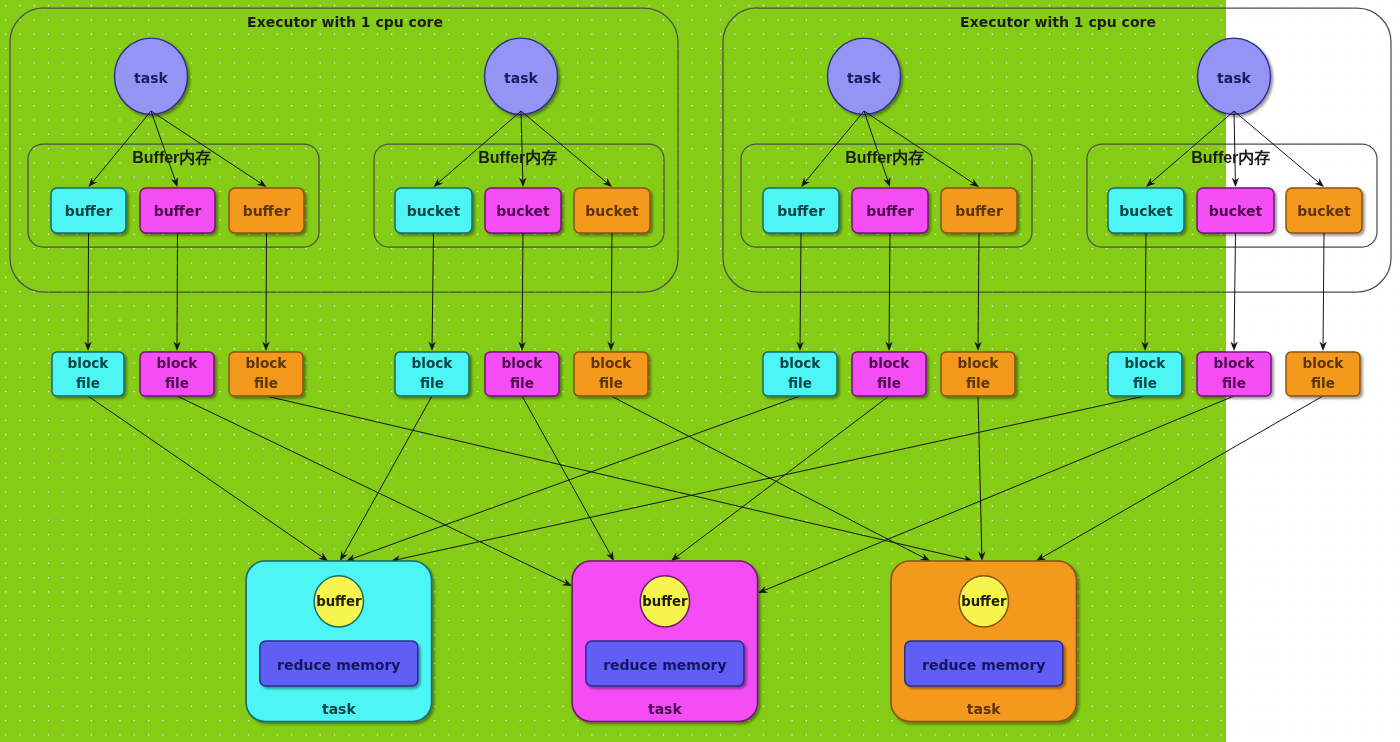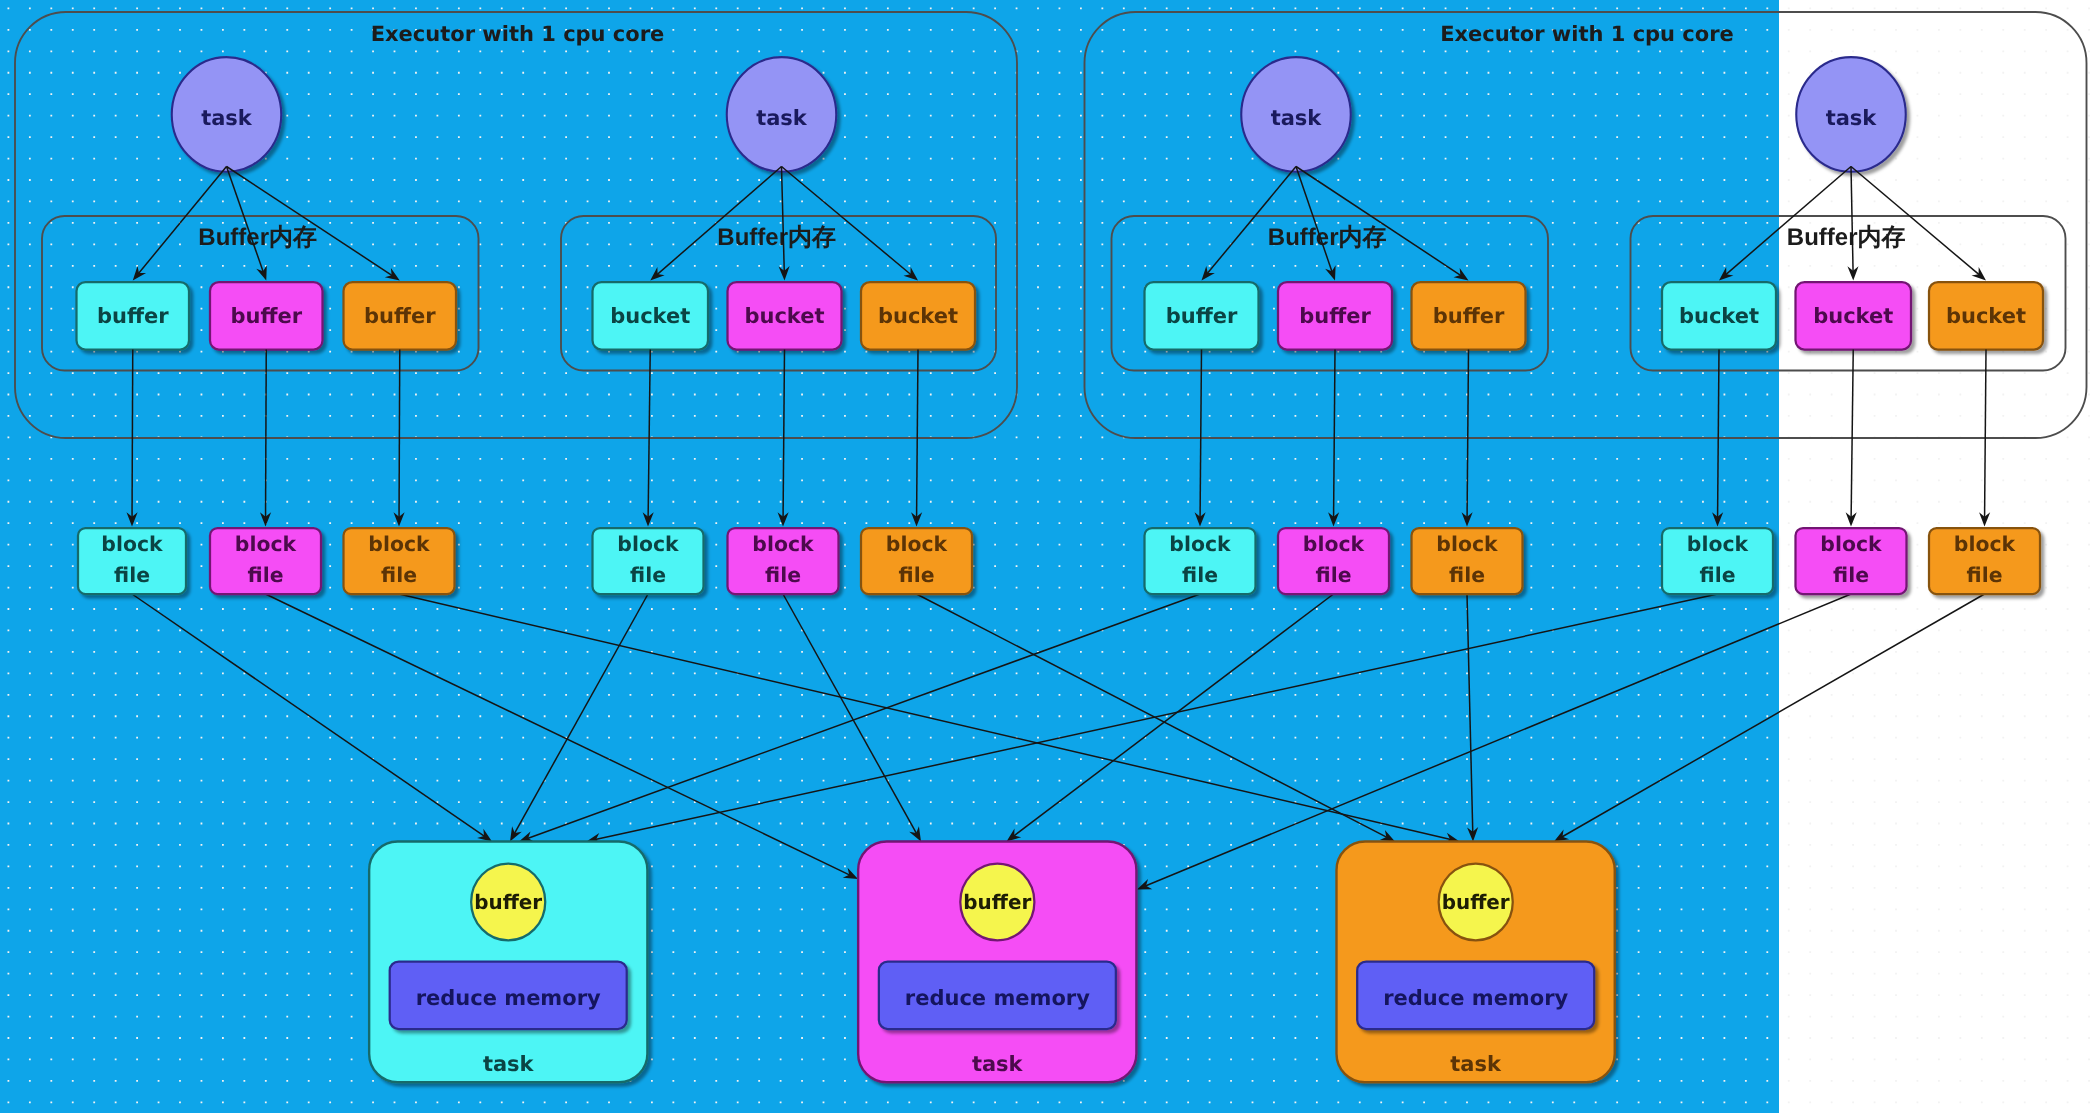--- a/index.html
+++ b/index.html
@@ -1,19 +1,19 @@
 <!DOCTYPE html>
 <html><head>
 <meta charset="utf-8">
 <title>Spark shuffle diagram</title>
 <style>
 html,body{margin:0;padding:0;background:#ffffff;}
 body{width:1400px;height:742px;overflow:hidden;
      font-family:"DejaVu Sans","Liberation Sans",sans-serif;}
-#stage{position:relative;width:1186px;height:742px;background:#0ea5e9;}
+#stage{position:relative;width:1186px;height:742px;background:#84cc16;padding-left:40px;}
 svg#scene{position:absolute;left:0;top:0;width:1400px;height:742px;}
 text{font-family:"DejaVu Sans","Liberation Sans",sans-serif;font-weight:bold;}
 .execlbl{font-size:14px;fill:#1c1c1c;text-anchor:middle;}
 .grouplbl{font-family:"Liberation Sans","DejaVu Sans",sans-serif;font-size:16px;fill:#1c1c1c;text-anchor:middle;}
 .tasklbl{font-size:14px;fill:#1a1a5c;text-anchor:middle;}
 .boxlbl{font-size:14px;text-anchor:middle;}
 .bflbl{font-size:13.6px;text-anchor:middle;}
 .buflbl{font-size:13.3px;fill:#1d1d05;text-anchor:middle;}
 .redlbl{font-size:14px;fill:#15155e;text-anchor:middle;}
 .rtlbl{font-size:14px;text-anchor:middle;}

